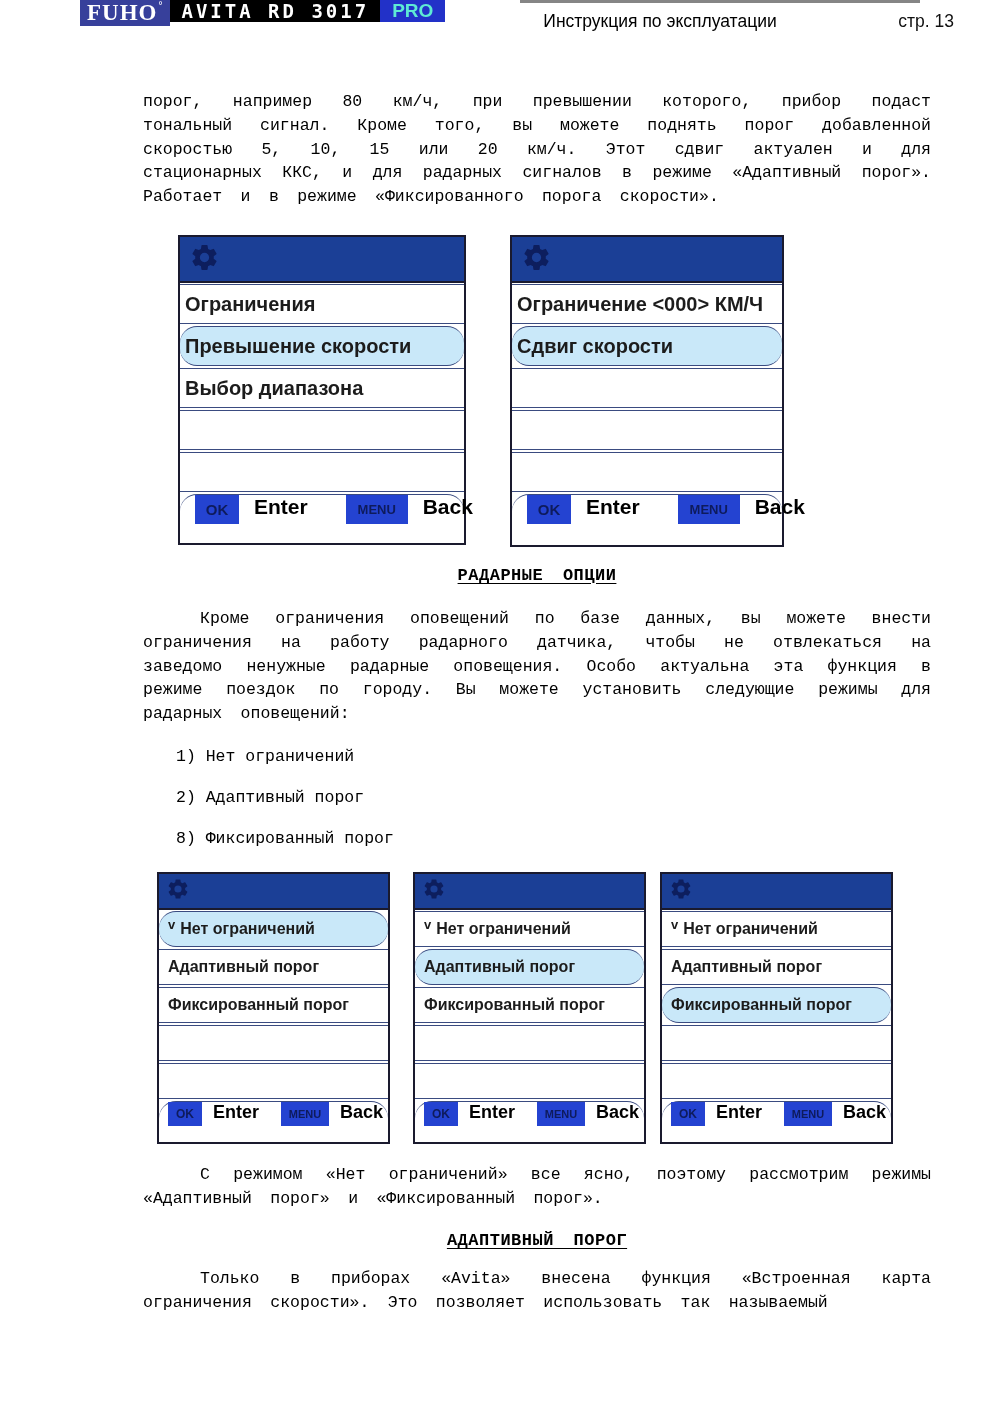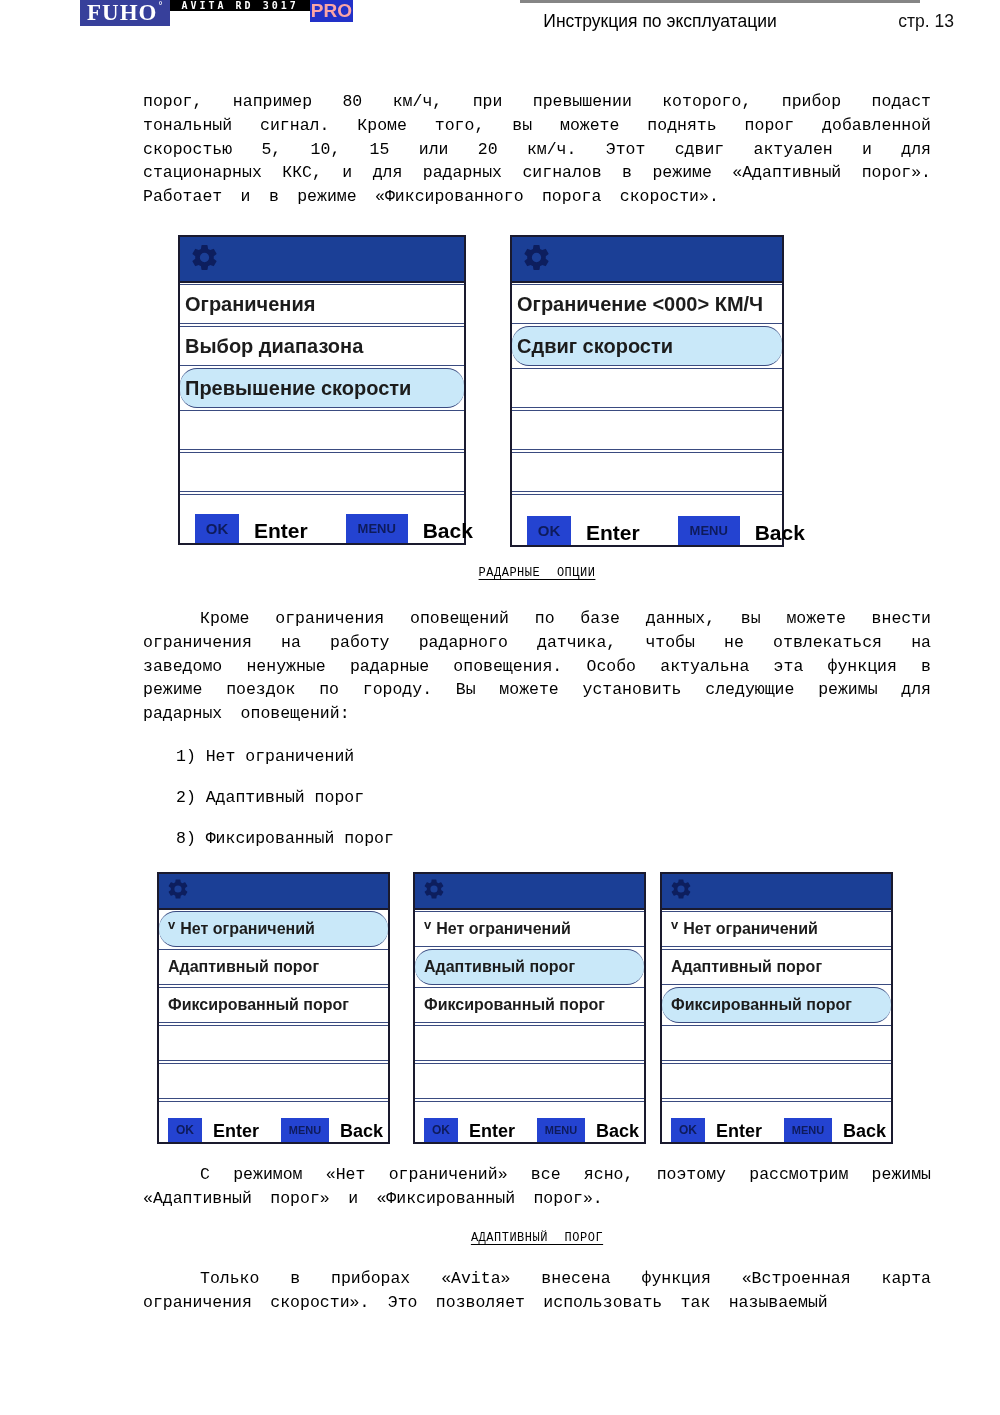--- a/index.html
+++ b/index.html
@@ -11,43 +11,43 @@
   
   .topline { position:absolute; top:0; left:520px; width:400px; height:3px; background:#858585; }
   .logo { position:absolute; top:0; left:70px; height:30px; display:flex; align-items:flex-start;margin-left:10px; }
   .logo-fuho {
     background:#37409b; color:#fff; display:flex; align-items:center; padding:0 7px;
     font-family:"Liberation Serif", serif; font-weight:bold; font-size:23px; letter-spacing:1px;
   }
   .logo-degree { font-size:10px; vertical-align:top; position:relative; top:-8px; margin-left:1px; }
   .logo-model {
     background:#000; color:#fff; display:flex; align-items:center; padding:0 11px;
-    font-family:"DejaVu Sans Mono", monospace; font-weight:bold; font-size:10px; letter-spacing:3px;
+    font-family:"DejaVu Sans Mono", monospace; font-weight:bold; font-size:19px; letter-spacing:3px;
   }
   .logo-pro {
-    background:#2231c8; color:#fca5a5; display:flex; align-items:center; padding:0 1px;
+    background:#2231c8; color:#5eead4; display:flex; align-items:center; padding:0 12px;
     font-weight:bold; font-size:19px;
   }
   .doc-title { position:absolute; top:11px; left:455px; width:410px; text-align:center; font-size:17.5px; color:#000000; }
   .page-num { position:absolute; top:11px; right:46px; font-size:17.5px; color:#111; }
 
   
   .mono {
     position:absolute; left:143px; width:788px; color:#000;
     font-family:"Liberation Mono", monospace; font-size:16.5px; line-height:23.8px;
     text-align:justify; word-spacing:8.5px;
   }
   .indent { text-indent:57px; }
   .p1 { top:90px; }
   .p2 { top:607px; }
   .p3 { top:1163px; }
   .p4 { top:1267px; }
   .sec-head {
     position:absolute; left:143px; width:788px; text-align:center; color:#000;
-    font-family:"Liberation Mono", monospace; font-size:12px; font-weight:normal;
+    font-family:"Liberation Mono", monospace; font-size:17px; font-weight:bold;
     letter-spacing:0.5px; word-spacing:9px;
   }
   .sec-head span { text-decoration:underline; text-underline-offset:3px; }
   .h1 { top:566px; }
   .h2 { top:1231px; }
   .num-list { position:absolute; left:176px; top:747px; font-family:"Liberation Mono", monospace; font-size:16.5px; color:#000; }
   .num-list .li { height:20px; margin-bottom:21px; white-space:pre; }
 
   
   .menu {
@@ -58,21 +58,21 @@
     flex:none; background:#1b3f96; border-bottom:2px solid #1a1a2e;
     display:flex; align-items:center; padding-left:9px;
   }
   .m-row {
     flex:none; margin:1px 0; border-top:1.5px solid #3a4b80; border-bottom:1.5px solid #3a4b80;
     display:flex; align-items:center; color:#1c1c1c; font-weight:bold; background:#fff;
   }
   .m-row.hl { background:#c9e8f9;border-radius:17px; }
   .m-foot {
     flex:1; margin-top:1px; border-top:1.5px solid #3a4b80;
-    display:flex; align-items:flex-end;
+    display:flex; align-items:flex-start;border-radius:17px;
   }
   .btn {
     background:#2443d1; color:#0e1b5c; font-weight:bold;
     display:flex; align-items:center; justify-content:center; flex:none;
   }
   .foot-label { font-weight:bold; color:#000; }
   .check {
     font-size:13px; font-weight:bold; position:relative; top:-5px; margin-right:5px; flex:none;
   }
   
@@ -121,25 +121,25 @@
 
   <div class="menu menu-lg" id="menu-1">
     <div class="m-head">
       <span><svg class="gear-lg" viewBox="0 0 24 24">
             <path fill="#0d1e5e" d="M19.14 12.94c.04-.3.06-.61.06-.94 0-.32-.02-.64-.07-.94l2.03-1.58a.49.49 0 0 0 .12-.61l-1.92-3.32a.49.49 0 0 0-.59-.22l-2.39.96c-.5-.38-1.03-.7-1.62-.94l-.36-2.54a.48.48 0 0 0-.48-.41h-3.84c-.24 0-.43.17-.47.41L9.25 5.35c-.59.24-1.13.57-1.62.94L5.24 5.33a.49.49 0 0 0-.59.22L2.74 8.87c-.12.21-.08.47.12.61l2.03 1.58c-.05.3-.09.63-.09.94s.02.64.07.94l-2.03 1.58a.49.49 0 0 0-.12.61l1.92 3.32c.12.22.37.29.59.22l2.39-.96c.5.38 1.03.7 1.62.94l.36 2.54c.05.24.24.41.48.41h3.84c.24 0 .44-.17.47-.41l.36-2.54c.59-.24 1.13-.56 1.62-.94l2.39.96c.22.08.47 0 .59-.22l1.92-3.32c.12-.22.07-.47-.12-.61l-2.01-1.58zM12 15.6A3.6 3.6 0 1 1 12 8.4a3.6 3.6 0 0 1 0 7.2z"></path>
           </svg></span>
     </div>
     <div class="m-row">
         <span>Ограничения</span>
       </div>
+    <div class="m-row hl">
+        <span>Превышение скорости</span>
+      </div>
     <div class="m-row">
         <span>Выбор диапазона</span>
-      </div>
-    <div class="m-row hl">
-        <span>Превышение скорости</span>
       </div>
     <div class="m-row"></div>
     <div class="m-row"></div>
     <div class="m-foot">
       <span class="btn btn-ok">OK</span>
       <span class="foot-label">Enter</span>
       <span class="btn btn-menu">MENU</span>
       <span class="foot-label">Back</span>
     </div>
   </div>

